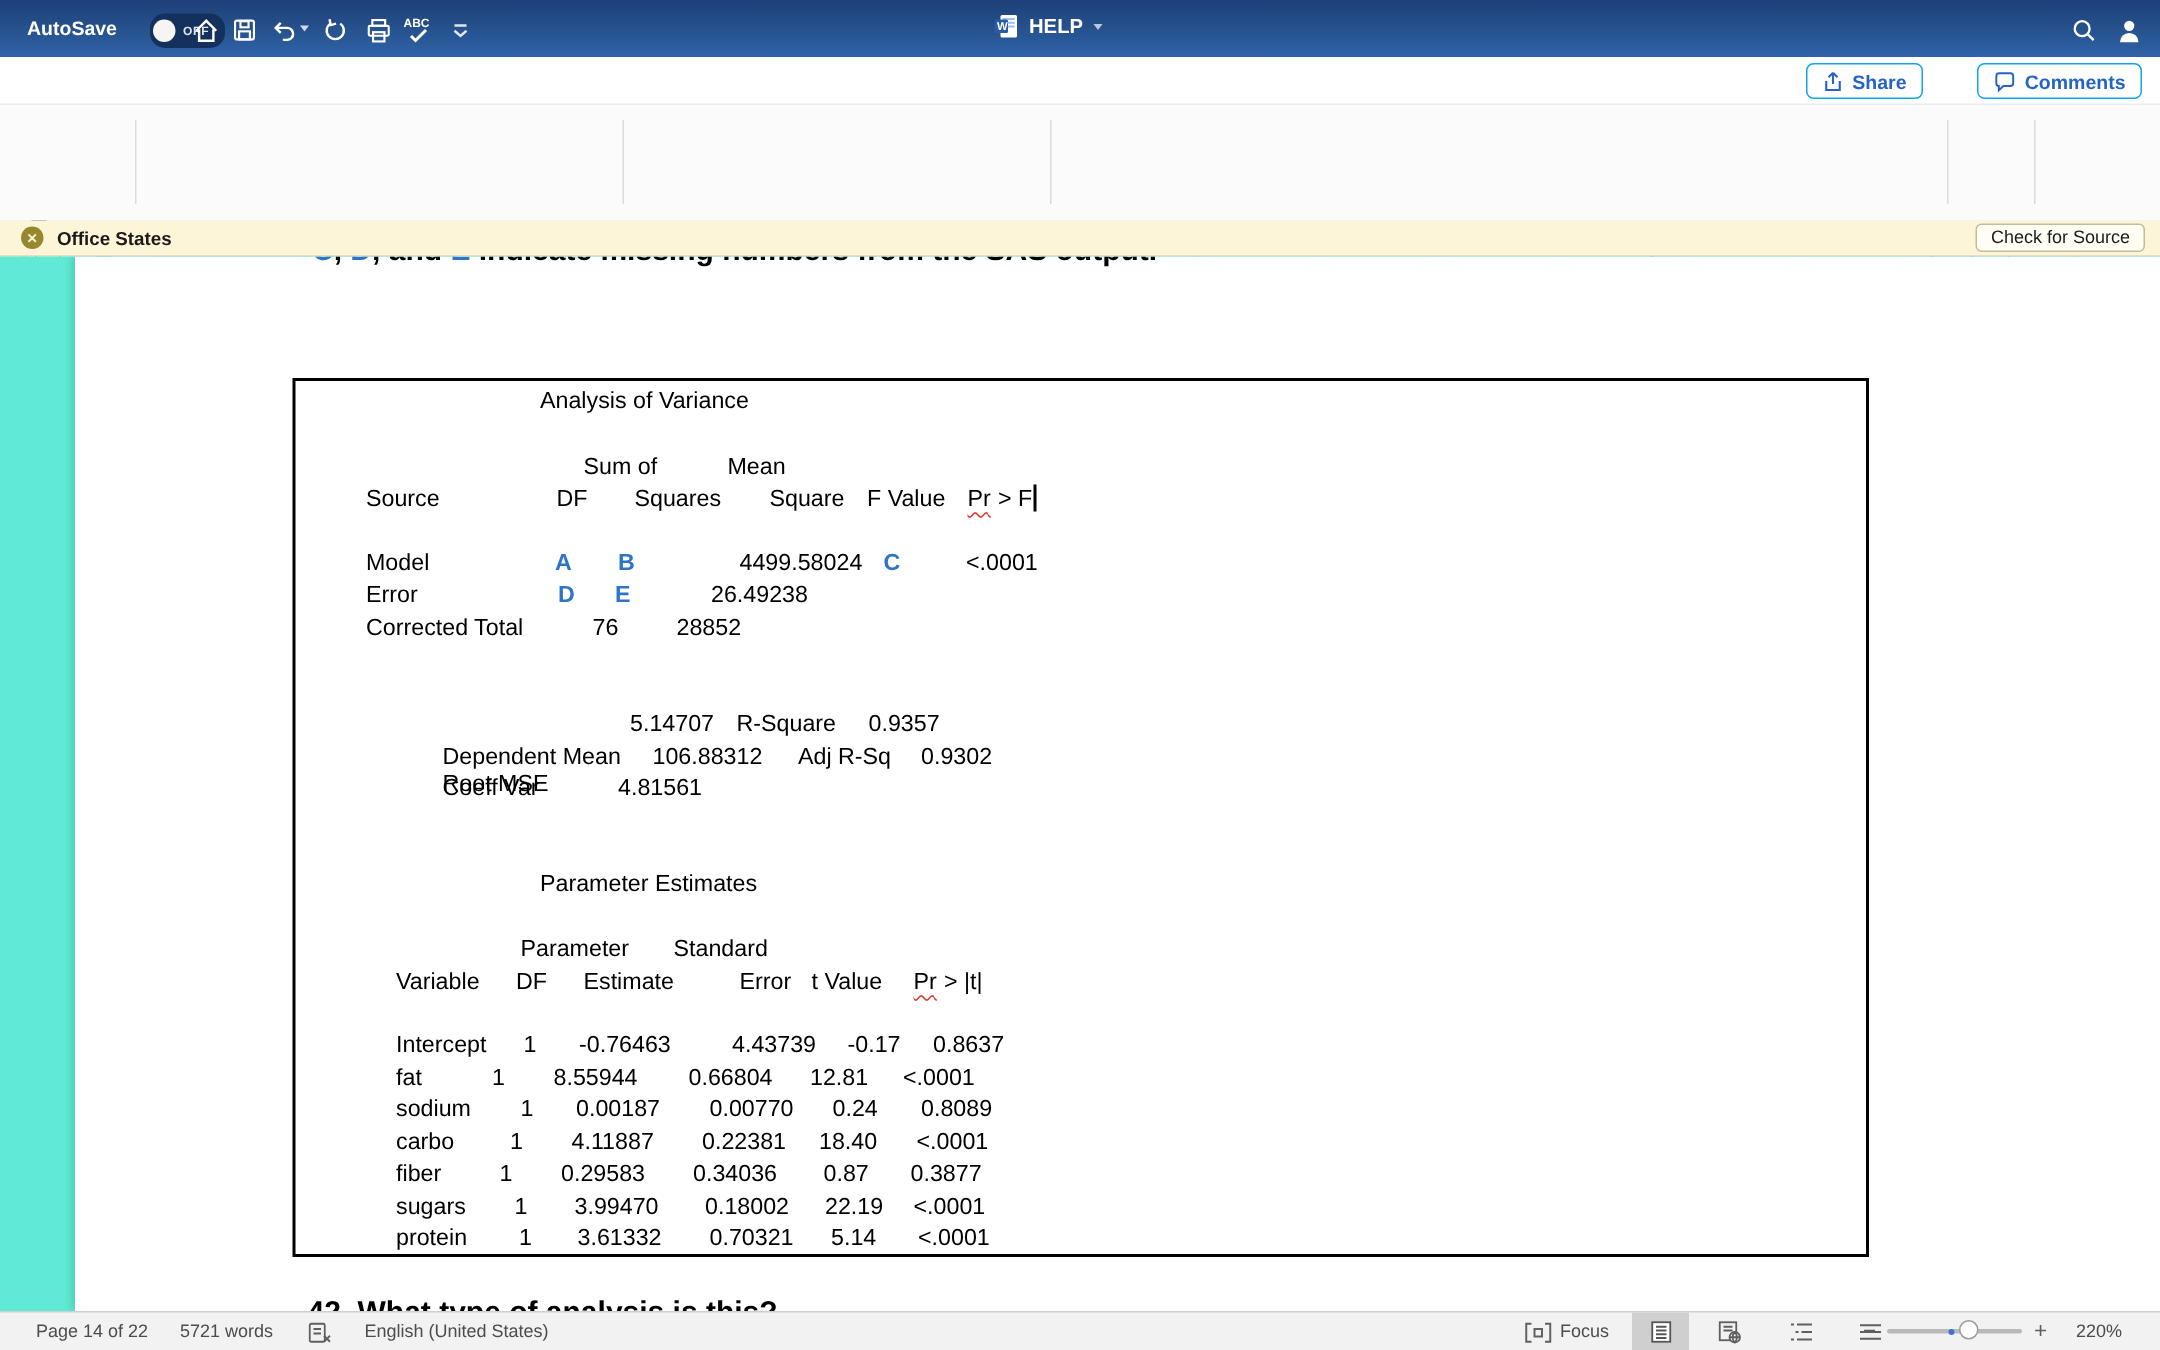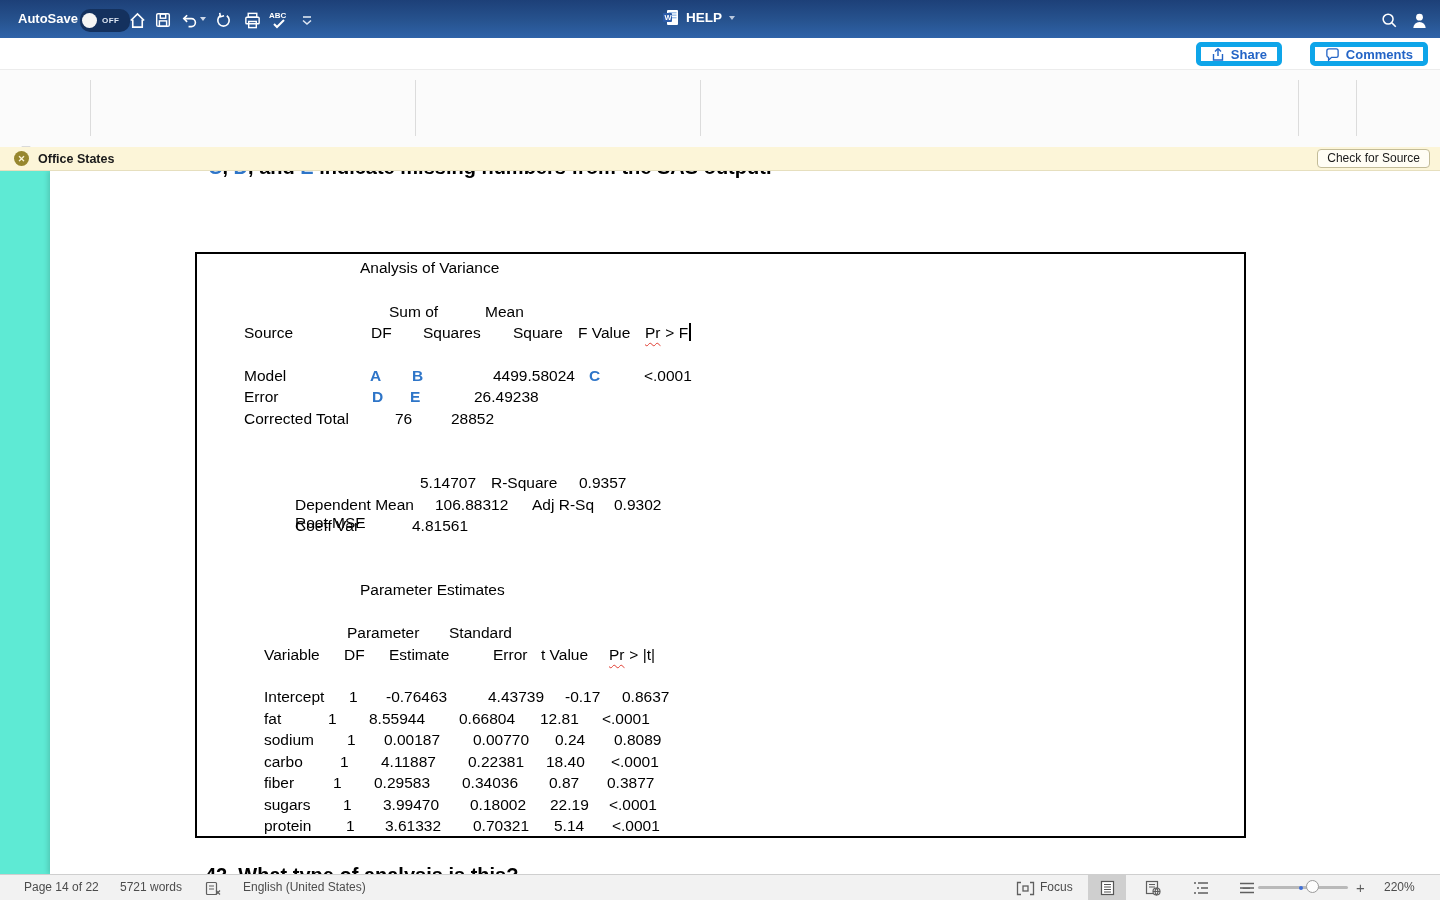--- a/index.html
+++ b/index.html
@@ -3,36 +3,36 @@
 <meta charset="utf-8">
 <style>
   * { margin:0; padding:0; box-sizing:border-box; }
   html,body { width:1440px; height:900px; overflow:hidden; font-family:"Liberation Sans", sans-serif; background:#e9e9e9; }
   .abs { position:absolute; }
 
   
   .titlebar { position:relative; width:1440px; height:38px;
     background:linear-gradient(180deg,#1d4078 0%,#27538f 55%,#2f63a9 100%); }
   .autosave-label { position:absolute; left:18px; top:11px; color:#fff; font-size:13px; font-weight:700; }
-  .toggle { position:absolute; left:80px; top:9px; width:50px; height:23px; border-radius:10px;
+  .toggle { position:absolute; left:100px; top:9px; width:50px; height:23px; border-radius:10px;
     background:#14315e; display:flex; align-items:center; }
   .toggle .knob { width:15px; height:15px; border-radius:50%; background:#f5f5f5; margin-left:2px; }
   .toggle .state { color:#dfe7f3; font-size:8px; font-weight:700; letter-spacing:.5px; margin-left:5px; }
   .tb-ic { position:absolute; top:9px; width:22px; height:22px; color:#fff; display:flex; align-items:center; justify-content:center; }
   .tb-chev { position:absolute; top:17px; width:0; height:0; border-left:3.5px solid transparent; border-right:3.5px solid transparent; border-top:4px solid #cfd9ea; }
   .doc-title { position:absolute; left:663px; top:9px; display:flex; align-items:center; gap:7px; color:#fff; font-size:13.5px; font-weight:600; }
 
   
   .tabsrow { position:relative; width:1440px; height:32px; background:#ffffff; border-bottom:1px solid #ececec; }
   .tabs { position:absolute; left:14px; top:0; height:32px; display:flex; align-items:center; }
   .tab { padding:0 15px; font-size:13.5px; color:#333; height:32px; line-height:32px; position:relative; }
   .tab.active { font-weight:700; color:#111; }
   .tab.active::after { content:""; position:absolute; left:12px; right:12px; bottom:1px; height:3px; background:#2258a8; border-radius:2px; }
   .tellme { display:flex; align-items:center; gap:5px; padding:0 10px; font-size:13.5px; color:#333; }
-  .tr-btn { position:absolute; top:4px; height:24px; border:5px solid #0ea5e9; border-radius:5px; background:#fff;
+  .tr-btn { position:absolute; top:4px; height:24px; border:1px solid #0ea5e9; border-radius:5px; background:#fff;
     display:flex; align-items:center; gap:6px; padding:0 10px; color:#2364c6; font-size:13px; font-weight:600; }
 
   
   .ribbon { position:relative; width:1440px; height:77px; background:#fbfbfb; }
   .vsep { position:absolute; top:10px; width:1px; height:56px; background:#dcdcdc; }
   .rlabel { font-size:10.5px; color:#444; text-align:center; }
   .combo { position:absolute; height:22px; background:#fff; border:1px solid #b9b9b9; border-radius:4px;
     font-size:12px; color:#222; display:flex; align-items:center; padding:0 6px; justify-content:space-between; }
   .cv { width:0; height:0; border-left:3.5px solid transparent; border-right:3.5px solid transparent; border-top:4px solid #5a5a5a; }
   .rbtn { position:absolute; display:flex; align-items:center; justify-content:center; gap:2px; height:22px; min-width:22px; border-radius:4px; color:#3b3b3b; }

